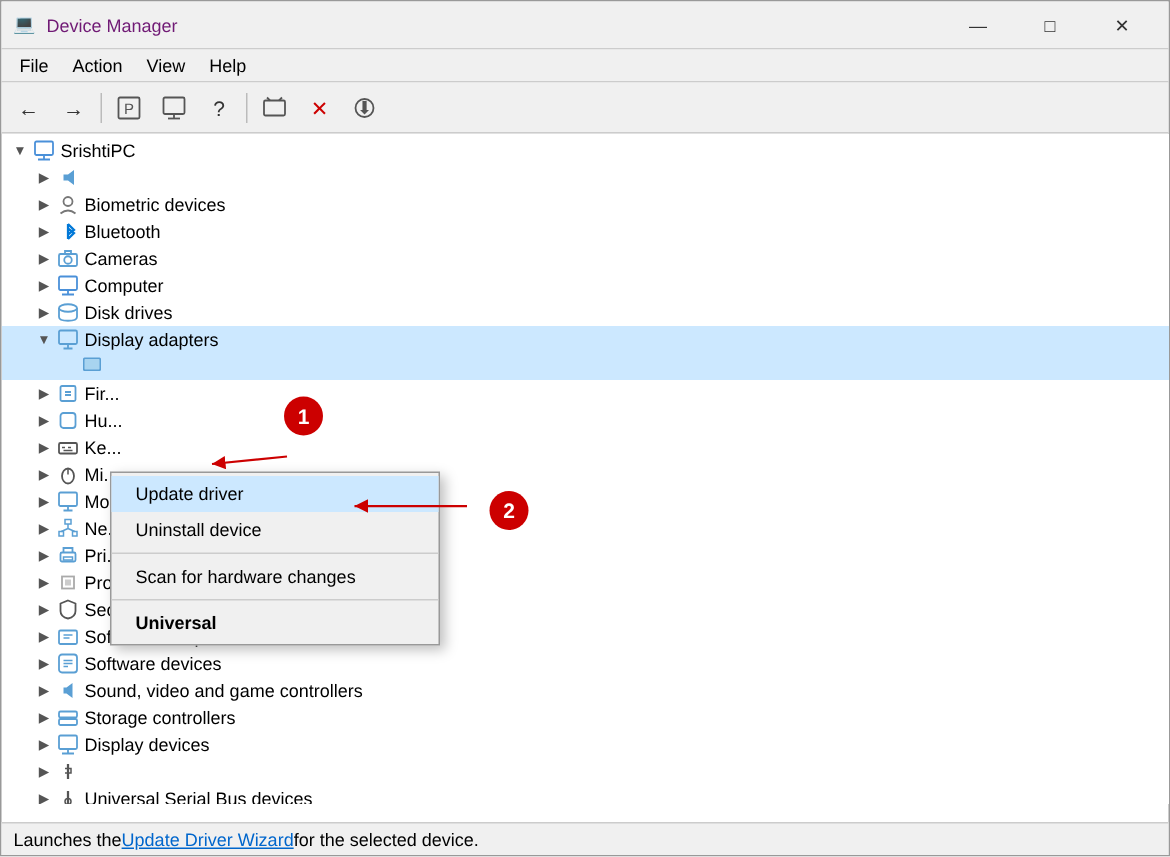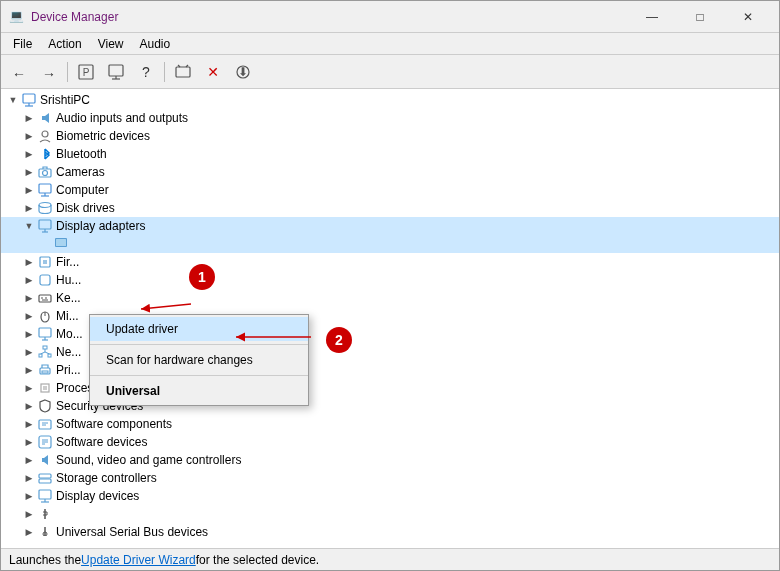--- a/index.html
+++ b/index.html
@@ -163,21 +163,21 @@
     .icon-biometric { color: #777; }
     .icon-bluetooth { color: #0078d7; }
     .icon-camera { color: #5a9fd4; }
     .icon-generic { color: #5a9fd4; }
     .icon-display { color: #5a9fd4; }
     .icon-monitor { color: #5a9fd4; }
 
     
     .context-menu {
       position: absolute;
-      left: 88px;
+      left: 72px;
       top: 225px;
       width: 220px;
       background: #f0f0f0;
       border: 1px solid #999;
       box-shadow: 3px 3px 8px rgba(0,0,0,0.25);
       z-index: 100;
       padding: 2px 0;
     }
     .context-menu-item {
       padding: 5px 16px;
@@ -252,21 +252,21 @@
       <button class="title-btn">—</button>
       <button class="title-btn">□</button>
       <button class="title-btn close">✕</button>
     </div>
   </div>
 
   <div class="menu-bar">
     <span class="menu-item">File</span>
     <span class="menu-item">Action</span>
     <span class="menu-item">View</span>
-    <span class="menu-item">Audio</span>
+    <span class="menu-item">Help</span>
   </div>
 
   <div class="toolbar">
     <button class="toolbar-btn">←</button>
     <button class="toolbar-btn">→</button>
     <div class="toolbar-separator"></div>
     <button class="toolbar-btn">
       <svg width="16" height="16" viewBox="0 0 16 16">
           <rect x="1" y="1" width="14" height="14" rx="1" fill="none" stroke="#555" stroke-width="1.2"></rect>
           <text x="8" y="12" font-size="10" text-anchor="middle" fill="#555">P</text>
@@ -316,21 +316,20 @@
         <span>SrishtiPC</span>
       </div>
 
       <div class="tree-item tree-indent-1">
         <span class="expand-icon">▶</span>
         <span class="item-icon icon-audio">
           <svg width="14" height="14" viewBox="0 0 14 14">
               <path d="M4,5 L4,9 L7,9 L11,12 L11,2 L7,5 Z" fill="#5a9fd4"></path>
             </svg>
         </span>
-        <span>Audio inputs and outputs</span>
       </div>
 
       <div class="tree-item tree-indent-1">
         <span class="expand-icon">▶</span>
         <span class="item-icon icon-biometric">
           <svg width="14" height="14" viewBox="0 0 14 14">
               <circle cx="7" cy="5" r="3" fill="none" stroke="#777" stroke-width="1.2"></circle>
               <path d="M2,13 Q7,9 12,13" fill="none" stroke="#777" stroke-width="1.2"></path>
             </svg>
         </span>
@@ -585,20 +584,21 @@
           <svg width="14" height="14" viewBox="0 0 14 14">
               <line x1="7" y1="2" x2="7" y2="12" stroke="#555" stroke-width="1.5"></line>
               <circle cx="7" cy="9" r="2" fill="none" stroke="#555" stroke-width="1"></circle>
             </svg>
         </span>
         <span>Universal Serial Bus devices</span>
       </div>
 
       <div class="context-menu">
         <div class="context-menu-item selected">Update driver</div>
+        <div class="context-menu-item">Uninstall device</div>
         <div class="context-menu-separator"></div>
         <div class="context-menu-item">Scan for hardware changes</div>
         <div class="context-menu-separator"></div>
         <div class="context-menu-item bold">Universal</div>
       </div>
 
       <div class="annotation-circle annotation-1">1</div>
 
       <div class="annotation-circle annotation-2">2</div>
 

